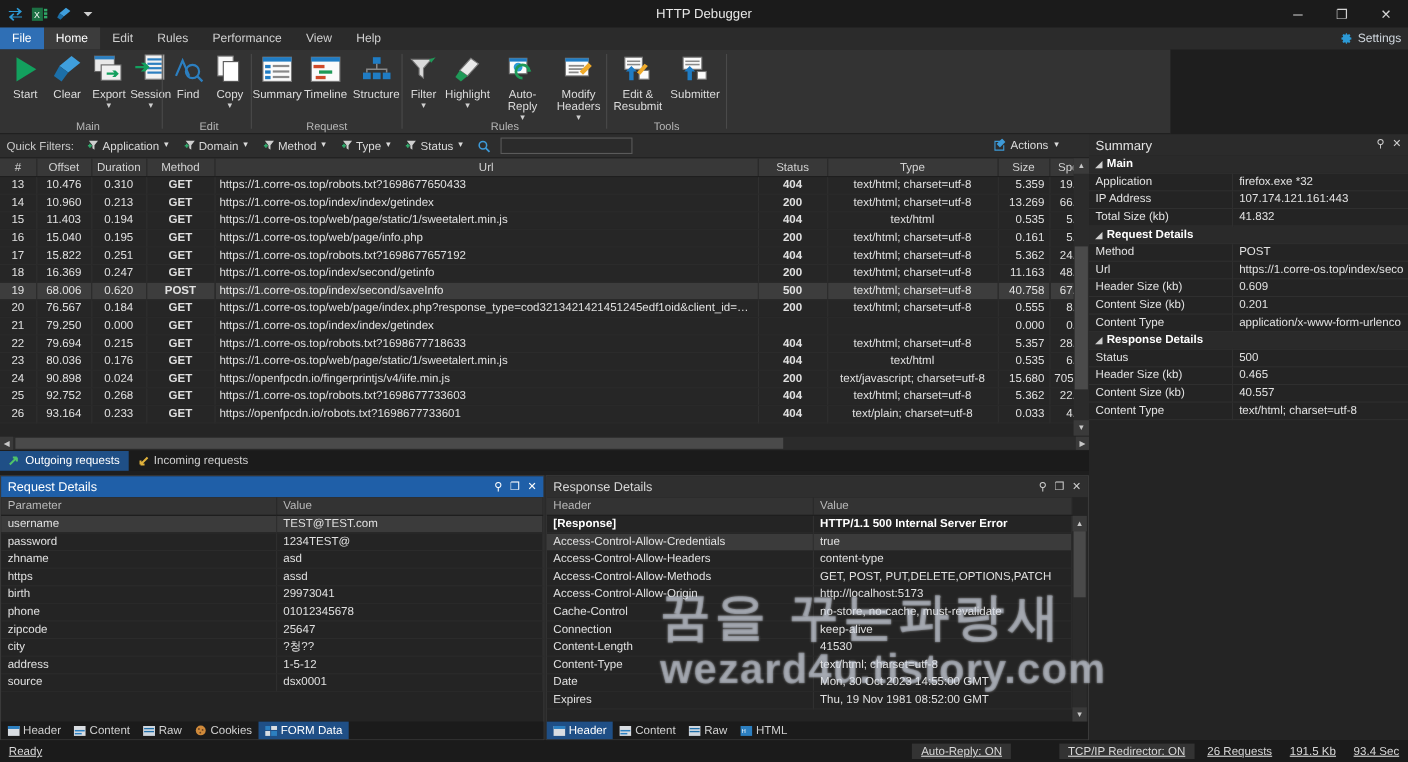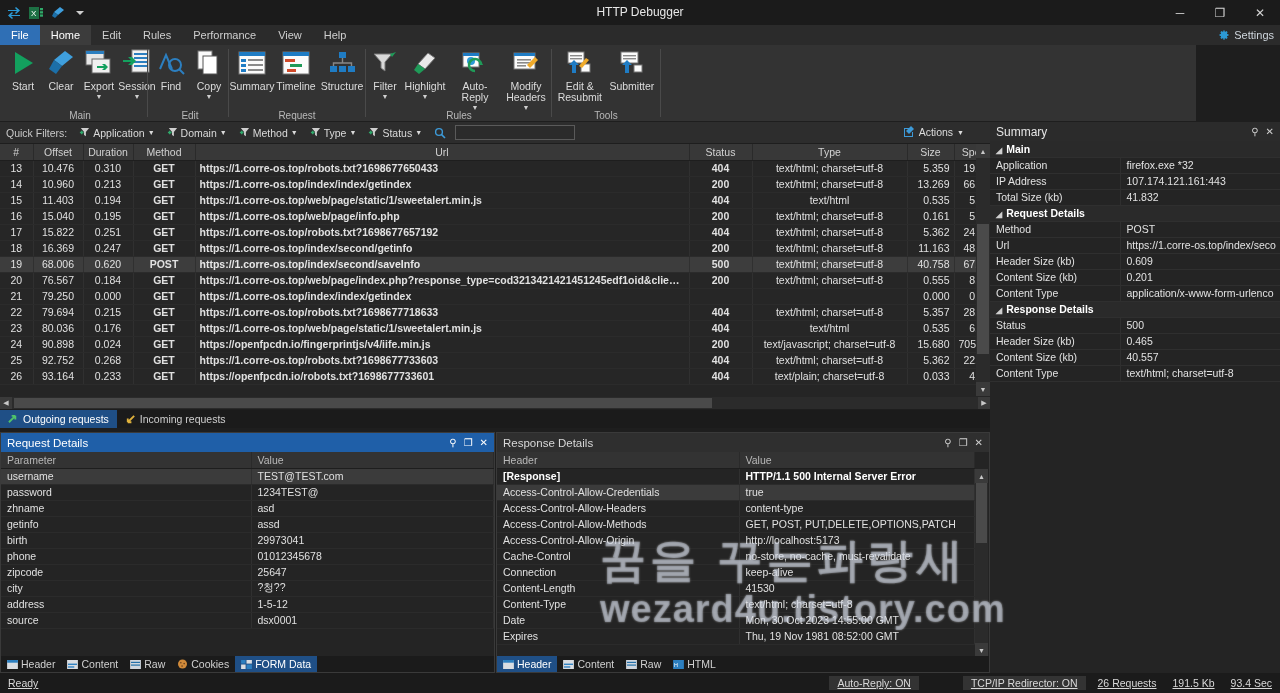--- a/index.html
+++ b/index.html
@@ -43,21 +43,21 @@
   }
   .rtab.file { background:#2f6fb5; color:#fff; }
   .rtab.active { background:#3c3c3c; color:#ffffff; }
   .settings-btn {
     position:absolute; right:6px; top:2px; height:16px; display:flex; align-items:center;
     gap:4px; color:#cfd6dd; font-size:11px;
   }
 
   
   .ribbon {
-    position:absolute; left:0; top:45px; width:1196px; height:77px;
+    position:absolute; left:0; top:45px; width:1064px; height:77px;
     background:#333333; border-bottom:1px solid #1e1e1e;
   }
   .rgroup { position:absolute; top:0; height:77px; }
   .rgroup .gitems { display:flex; height:60px; align-items:flex-start; }
   .gcaption {
     position:absolute; bottom:1px; left:0; right:0; text-align:center;
     font-size:10px; color:#b8b8b8;
   }
   .sep { position:absolute; top:4px; width:1px; height:68px; background:#4a4a4a; }
   .rbtn {
@@ -97,21 +97,21 @@
   table.grid td {
     height:16px; font-size:10.5px; border-right:1px solid #303030;
     border-bottom:1px solid #2b2b2b; padding:0 4px; white-space:nowrap;
     overflow:hidden; text-overflow:ellipsis; color:#e0e0e0;
   }
   tr.row { background:#262626; }
   tr.row.sel { background:#3d3d3d; }
   td.c-num { text-align:center; color:#e2e2e2; }
   td.c-off, td.c-dur { text-align:center; }
   td.c-method { text-align:center; font-weight:bold; color:#ececec; }
-  td.c-url { color:#5b8fd4;font-weight:bold; }
+  td.c-url { color:#5b8fd4; }
   tr.sel td.c-url { color:#e8e8e8; }
   td.c-status { text-align:center; font-weight:bold; }
   td.c-type { text-align:center; color:#dcdcdc; }
   td.c-size, td.c-speed { text-align:right; }
   .st200 { color:#8ec07c; }
   .st404 { color:#c75050; }
   .st500 { color:#ffffff; }
   .spd-red { color:#c75050; }
 
   
@@ -790,21 +790,21 @@
             </tr>
             <tr>
               <td>password</td>
               <td>1234TEST@</td>
             </tr>
             <tr>
               <td>zhname</td>
               <td>asd</td>
             </tr>
             <tr>
-              <td>getinfo</td>
+              <td>https</td>
               <td>assd</td>
             </tr>
             <tr>
               <td>birth</td>
               <td>29973041</td>
             </tr>
             <tr>
               <td>phone</td>
               <td>01012345678</td>
             </tr>

